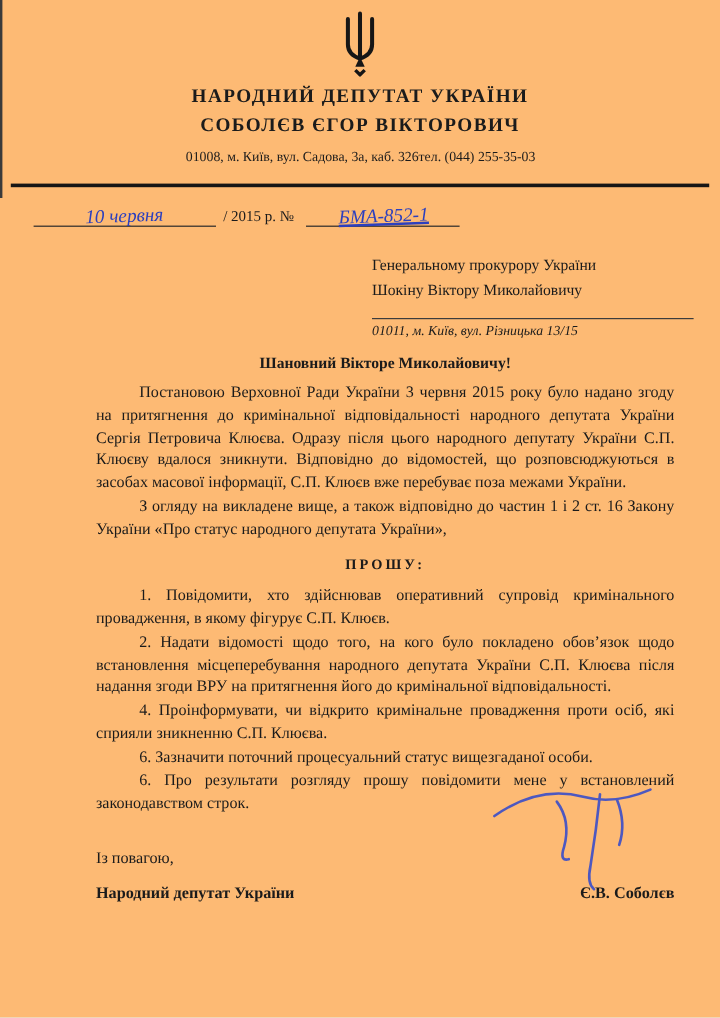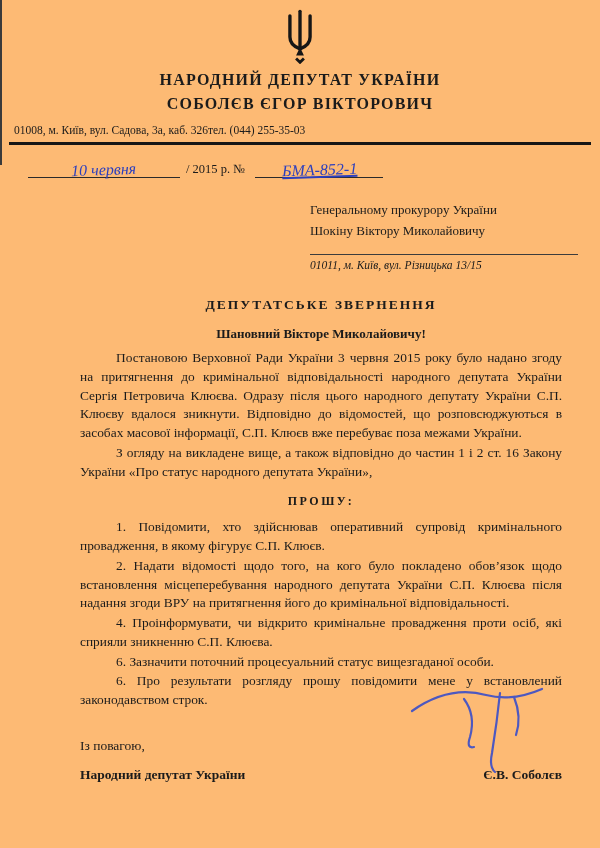--- a/index.html
+++ b/index.html
@@ -15,22 +15,22 @@
   }
   .scan-edge { position:absolute; left:0; top:0; width:2px; height:165px; background:#3a3a3a; }
 
   
   .emblem { text-align:center; padding-top:8px; }
   .h-title { text-align:center; font-weight:bold; font-size:16px; letter-spacing:1.2px; margin-top:3px; }
   .h-title.second { margin-top:6px; }
   .addr-wrap {
     margin:11px 9px 0 9px;
     border-bottom:3px solid #161616;
-    padding:0 4px 6px 5px;
-    display:flex; justify-content:flex-start;
+    padding:0 4px 16px 5px;
+    display:flex; justify-content:center;
     font-size:11.5px;
   }
 
   
   .refline { margin:14px 0 0 28px; font-size:12.5px; display:flex; align-items:flex-end; }
   .blank { display:inline-block; border-bottom:1.2px solid #2a2a2a; text-align:center; }
   .date-blank { width:152px; }
   .num-blank  { width:128px; margin-left:6px; }
   .printed-year { margin:0 4px 0 6px; padding-bottom:1px; }
   .hw {
@@ -109,21 +109,20 @@
     <span class="blank num-blank"><span class="hw hw-num">БМА-852-1</span></span>
   </div>
 
   <div class="recipient">
     <div class="r-bold">Генеральному прокурору України</div>
     <div class="r-bold">Шокіну Віктору Миколайовичу</div>
     <div class="r-line"></div>
     <div class="r-addr">01011, м. Київ, вул. Різницька 13/15</div>
   </div>
 
-  <div class="doc-title">ДЕПУТАТСЬКЕ ЗВЕРНЕННЯ</div>
   <div class="salutation">Шановний Вікторе Миколайовичу!</div>
 
   <div class="body-text">
       <p>Постановою Верховної Ради України 3 червня 2015 року було надано згоду на притягнення до кримінальної відповідальності народного депутата України Сергія Петровича Клюєва. Одразу після цього народного депутату України С.П. Клюєву вдалося зникнути. Відповідно до відомостей, що розповсюджуються в засобах масової інформації, С.П. Клюєв вже перебуває поза межами України.</p>
       <p>З огляду на викладене вище, а також відповідно до частин 1 і 2 ст. 16 Закону України «Про статус народного депутата України»,</p>
     </div>
 
   <div class="request-heading">ПРОШУ:</div>
 
   <div class="body-text">

